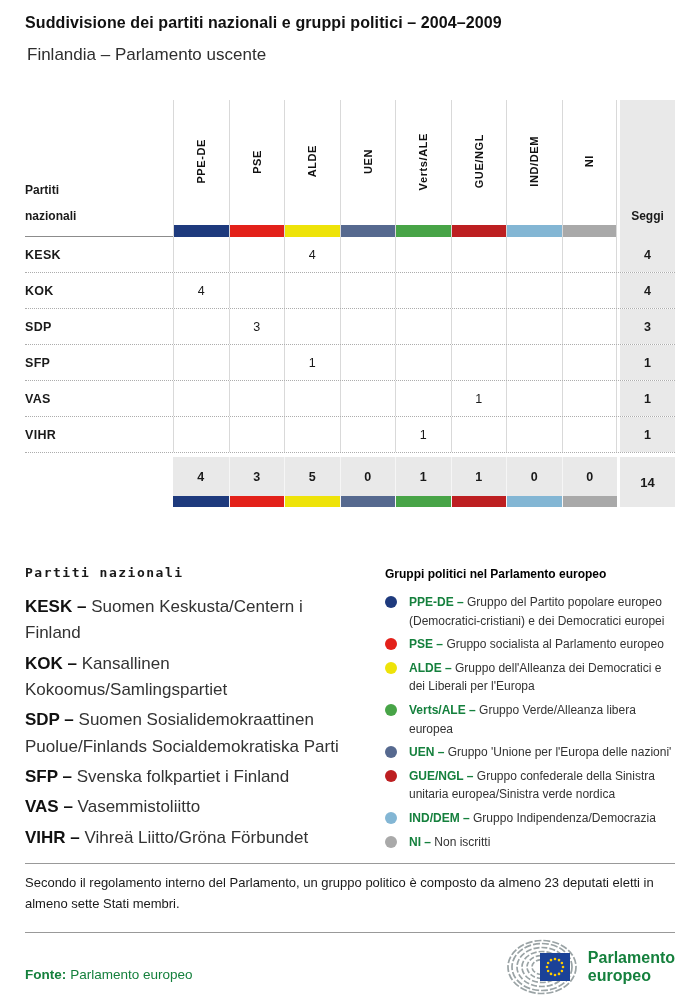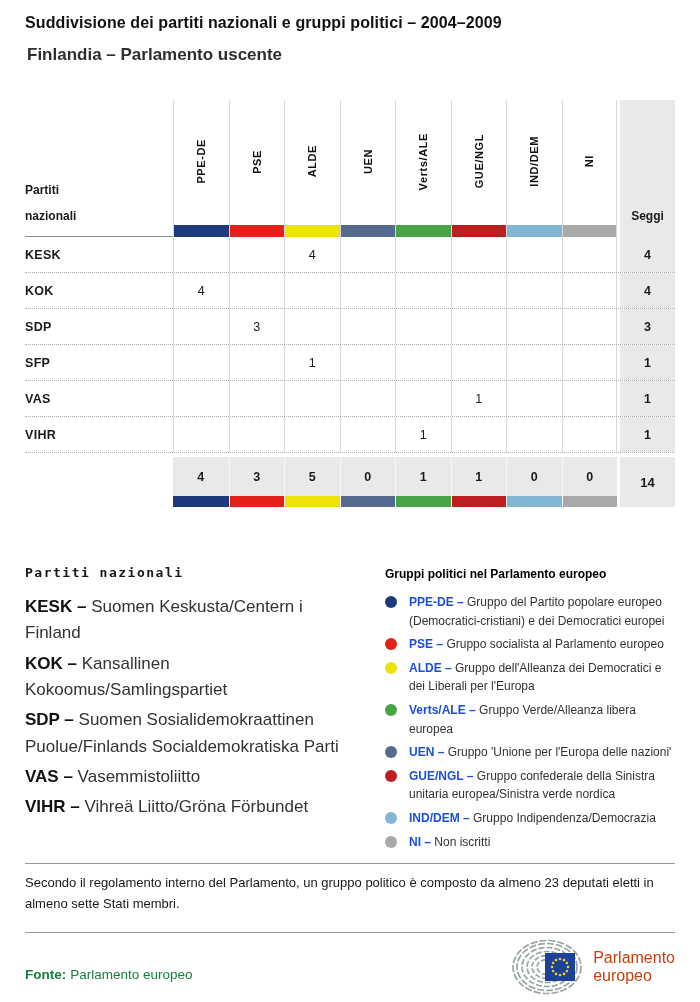--- a/index.html
+++ b/index.html
@@ -2,21 +2,21 @@
 <html><head>
 <meta charset="utf-8">
 <style>
   html,body{margin:0;padding:0;background:#fff;}
   .page{position:relative;width:700px;height:1002px;background:#fff;overflow:hidden;
         font-family:"Liberation Sans",sans-serif;color:#1a1a1a;}
 
   
   .hdr{position:absolute;top:14px;left:25px;width:650px;}
   .hdr h1{margin:0;font-size:16px;font-weight:700;color:#111;letter-spacing:.1px;}
-  .hdr h2{margin:13px 0 0 2px;font-size:17px;font-weight:700;color:#2e2e2e;}
+  .hdr h2{margin:13px 0 0 2px;font-size:17px;font-weight:400;color:#2e2e2e;}
 
   
   .tablewrap{position:absolute;top:100px;left:25px;width:650px;}
   .trow{display:grid;grid-template-columns:148px repeat(8,55.5px) 3px 55px;}
   .thead{height:137px;}
   .cell{box-sizing:border-box;}
   .ghead{position:relative;border-left:1px solid #d9d9d9;display:flex;align-items:center;justify-content:center;}
   .ghead.last{border-right:1px solid #d9d9d9;}
   .vlabel{writing-mode:vertical-rl;transform:rotate(180deg);font-weight:700;font-size:11px;
           letter-spacing:.6px;color:#111;margin-bottom:14px;white-space:nowrap;}
@@ -41,33 +41,33 @@
   
   .legends{position:absolute;top:565px;left:25px;width:650px;display:flex;}
   .leg-left{width:330px;margin-right:30px;}
   .leg-left h3{margin:0 0 14px 0;font-family:"DejaVu Sans Mono",monospace;font-size:13px;
                font-weight:700;letter-spacing:1.5px;color:#1a1a1a;}
   .pitem{font-size:17px;line-height:1.55;color:#333;margin-bottom:4px;}
   .pitem b{color:#111;}
   .leg-right{width:290px;}
   .leg-right h3{margin:2px 0 12px 0;font-size:12px;font-weight:700;color:#000000;}
   .gitem{position:relative;padding-left:24px;font-size:12px;line-height:1.55;color:#333;margin-bottom:5px;}
-  .gitem b{color:#1d4ed8;}
+  .gitem b{color:#15803d;}
   .dot{position:absolute;left:0;top:3px;width:12px;height:12px;border-radius:50%;}
 
   
   .footnote{position:absolute;top:863px;left:25px;width:650px;border-top:1px solid #999;
             padding-top:8px;font-size:13px;line-height:1.62;color:#1a1a1a;}
   .hr2{position:absolute;top:932px;left:25px;width:650px;border-top:1px solid #999;}
   .srcrow{position:absolute;top:938px;left:25px;width:650px;height:58px;display:flex;
           justify-content:space-between;align-items:center;}
   .source{font-size:13.5px;color:#15803d;align-self:flex-end;margin-bottom:14px;}
   .source b{margin-right:4px;}
   .logo{display:flex;align-items:center;}
-  .logo-text{margin-left:8px;font-size:16px;font-weight:400;color:#c2410c;line-height:1.15;}
+  .logo-text{margin-left:8px;font-size:16px;font-weight:700;color:#15803d;line-height:1.15;}
 </style>
 </head>
 <body>
 
 <div class="page">
 
   <div class="hdr">
     <h1>Suddivisione dei partiti nazionali e gruppi politici – 2004–2009</h1>
     <h2>Finlandia – Parlamento uscente</h2>
   </div>
@@ -241,20 +241,21 @@
       <div class="cell tseats">14</div>
     </div>
   </div>
 
   <div class="legends">
     <div class="leg-left">
       <h3>Partiti nazionali</h3>
       <div class="pitem"><b>KESK –</b> <span>Suomen Keskusta/Centern i Finland</span></div>
       <div class="pitem"><b>KOK –</b> <span>Kansallinen Kokoomus/Samlingspartiet</span></div>
       <div class="pitem"><b>SDP –</b> <span>Suomen Sosialidemokraattinen Puolue/Finlands Socialdemokratiska Parti</span></div>
+      <div class="pitem"><b>SFP –</b> <span>Svenska folkpartiet i Finland</span></div>
       <div class="pitem"><b>VAS –</b> <span>Vasemmistoliitto</span></div>
       <div class="pitem"><b>VIHR –</b> <span>Vihreä Liitto/Gröna Förbundet</span></div>
     </div>
 
     <div class="leg-right">
       <h3>Gruppi politici nel Parlamento europeo</h3>
       <div class="gitem">
         <span class="dot" style="background-color: rgb(30, 58, 125);"></span>
         <b>PPE-DE –</b> <span>Gruppo del Partito popolare europeo (Democratici-cristiani) e dei Democratici europei</span>
       </div>

